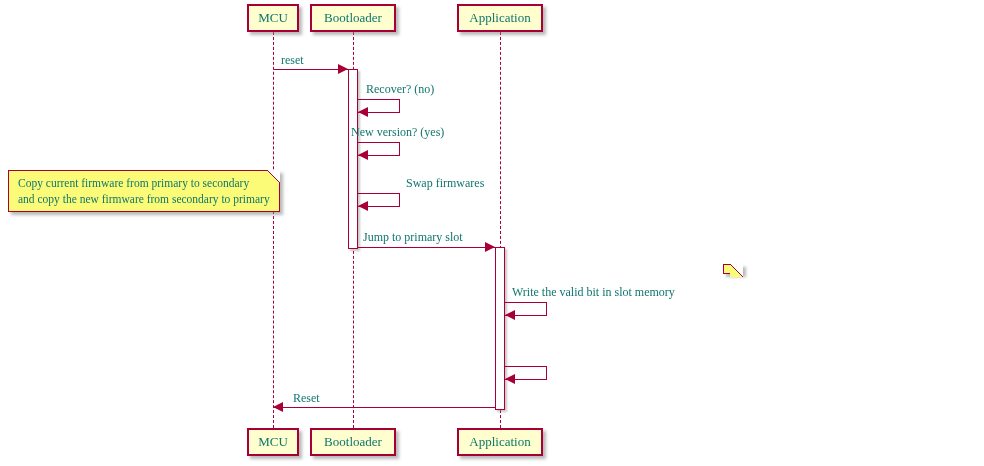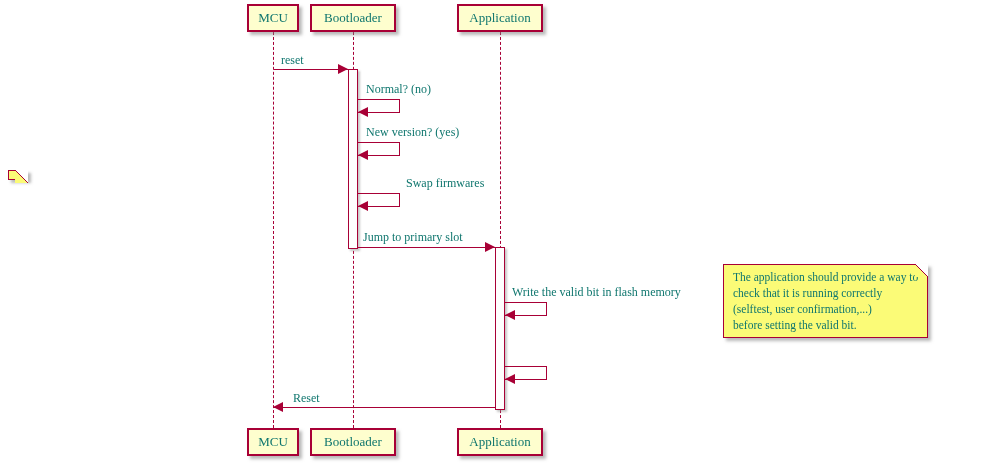--- a/index.html
+++ b/index.html
@@ -63,61 +63,59 @@
     <span>Bootloader</span>
   </div>
   <div class="participant" style="left:457px; top:428px; width:86px;">
     <span>Application</span>
   </div>
 
   <div class="msg-label" style="left:281px; top:52px;">reset</div>
   <div class="msg-line" style="left:274px; top:69px; width:74px;"></div>
   <div class="arrow-r" style="left:338px; top:64px;"></div>
 
-  <div class="msg-label" style="left:366px; top:81px;">Normal? (no)</div>
+  <div class="msg-label" style="left:366px; top:81px;">Recover? (no)</div>
   <div class="selfloop" style="left:358px; top:99px;"></div>
   <div class="arrow-l" style="left:358px; top:107px;"></div>
 
-  <div class="msg-label" style="left:366px; top:124px;">New version? (yes)</div>
+  <div class="msg-label" style="left:351px; top:124px;">New version? (yes)</div>
   <div class="selfloop" style="left:358px; top:142px;"></div>
   <div class="arrow-l" style="left:358px; top:150px;"></div>
 
   <div class="msg-label" style="left:366px; top:175px;margin-left:40px;">Swap firmwares</div>
   <div class="selfloop" style="left:358px; top:193px;"></div>
   <div class="arrow-l" style="left:358px; top:201px;"></div>
 
   <div class="msg-label" style="left:363px; top:229px;text-align:right;">Jump to primary slot</div>
   <div class="msg-line" style="left:358px; top:247px; width:137px;"></div>
   <div class="arrow-r" style="left:485px; top:242px;"></div>
 
-  <div class="msg-label" style="left:512px; top:284px;">Write the valid bit in flash memory</div>
+  <div class="msg-label" style="left:512px; top:284px;">Write the valid bit in slot memory</div>
   <div class="selfloop" style="left:505px; top:302px;"></div>
   <div class="arrow-l" style="left:505px; top:310px;"></div>
 
   <div class="selfloop" style="left:505px; top:366px;"></div>
   <div class="arrow-l" style="left:505px; top:374px;"></div>
 
   <div class="msg-label" style="left:293px; top:390px;">Reset</div>
   <div class="msg-line" style="left:274px; top:407px; width:221px;"></div>
   <div class="arrow-l" style="left:273px; top:402px;"></div>
 
   <div class="note" style="left:8px; top:170px;">
     <svg class="note-fold" width="13" height="13" viewBox="0 0 13 13" aria-hidden="true">
       <path d="M0 0 L13 0 L13 13 Z" fill="#FFFFFF"></path>
       <path d="M0 0 L13 13 L0 13 Z" fill="#FBFB77"></path>
       <path d="M0 0 L13 13" stroke="#A80036" stroke-width="1" fill="none"></path>
     </svg>
+    <div class="note-text">Copy current firmware from primary to secondary
+and copy the new firmware from secondary to primary</div>
   </div>
 
 
   <div class="note" style="left:723px; top:264px;">
     <svg class="note-fold" width="13" height="13" viewBox="0 0 13 13" aria-hidden="true">
       <path d="M0 0 L13 0 L13 13 Z" fill="#FFFFFF"></path>
       <path d="M0 0 L13 13 L0 13 Z" fill="#FBFB77"></path>
       <path d="M0 0 L13 13" stroke="#A80036" stroke-width="1" fill="none"></path>
     </svg>
-    <div class="note-text">The application should provide a way to
-check that it is running correctly
-(selftest, user confirmation,...)
-before setting the valid bit.</div>
   </div>
 
 </div>
 
 </body></html>

